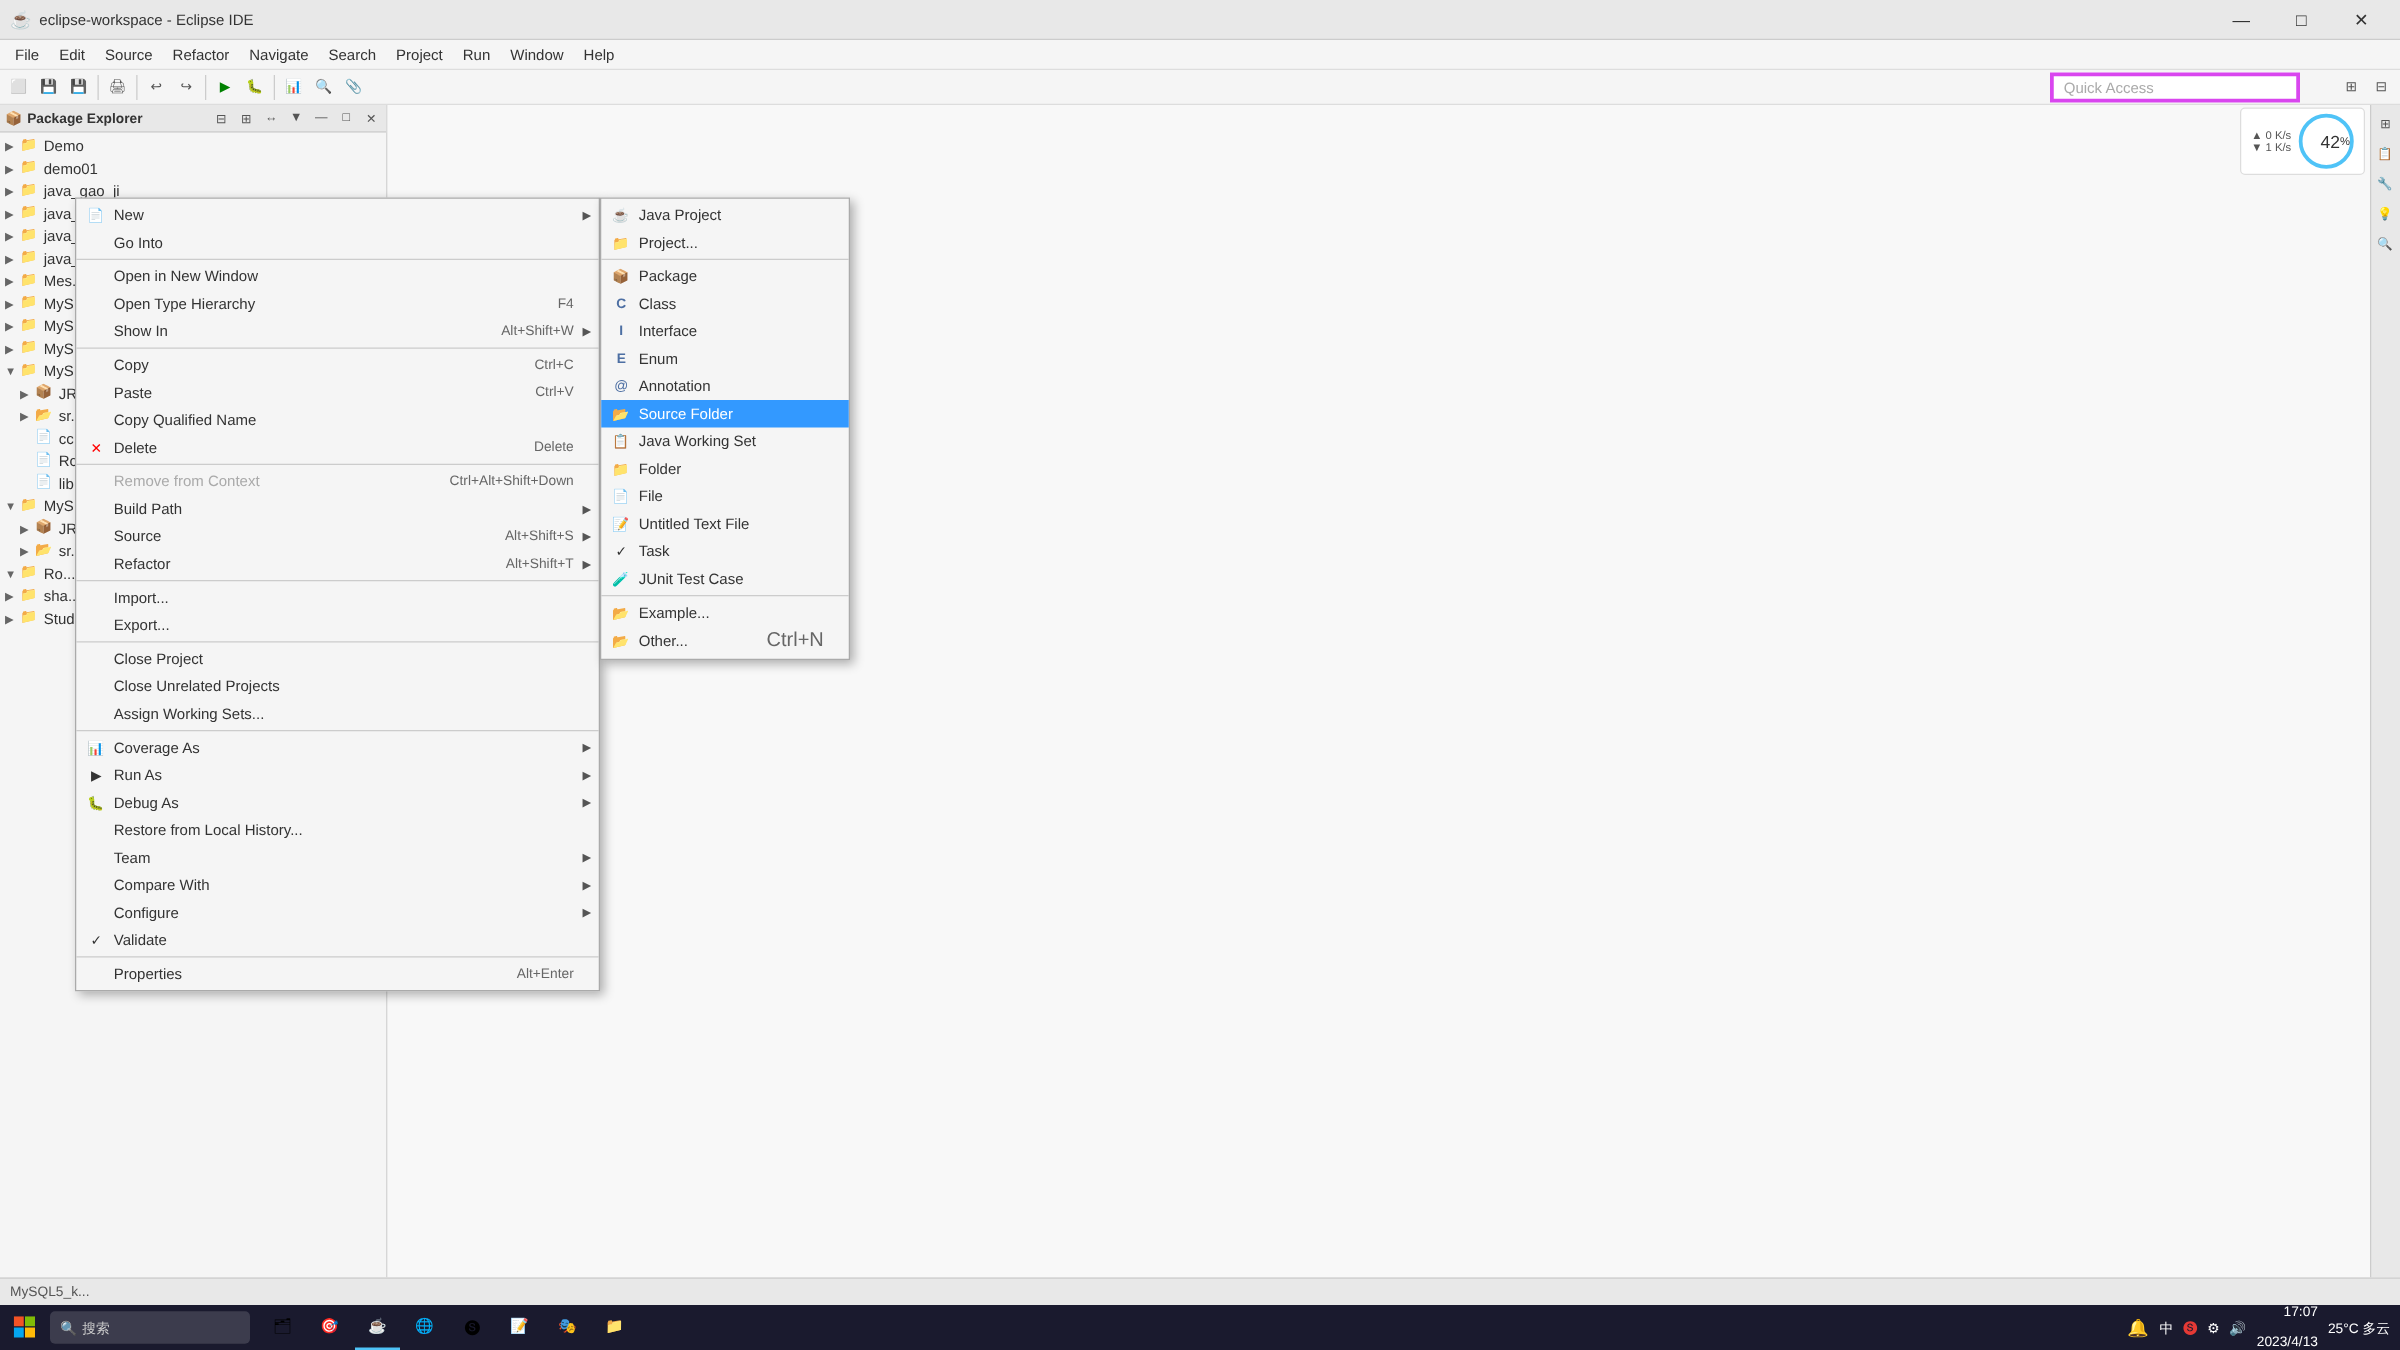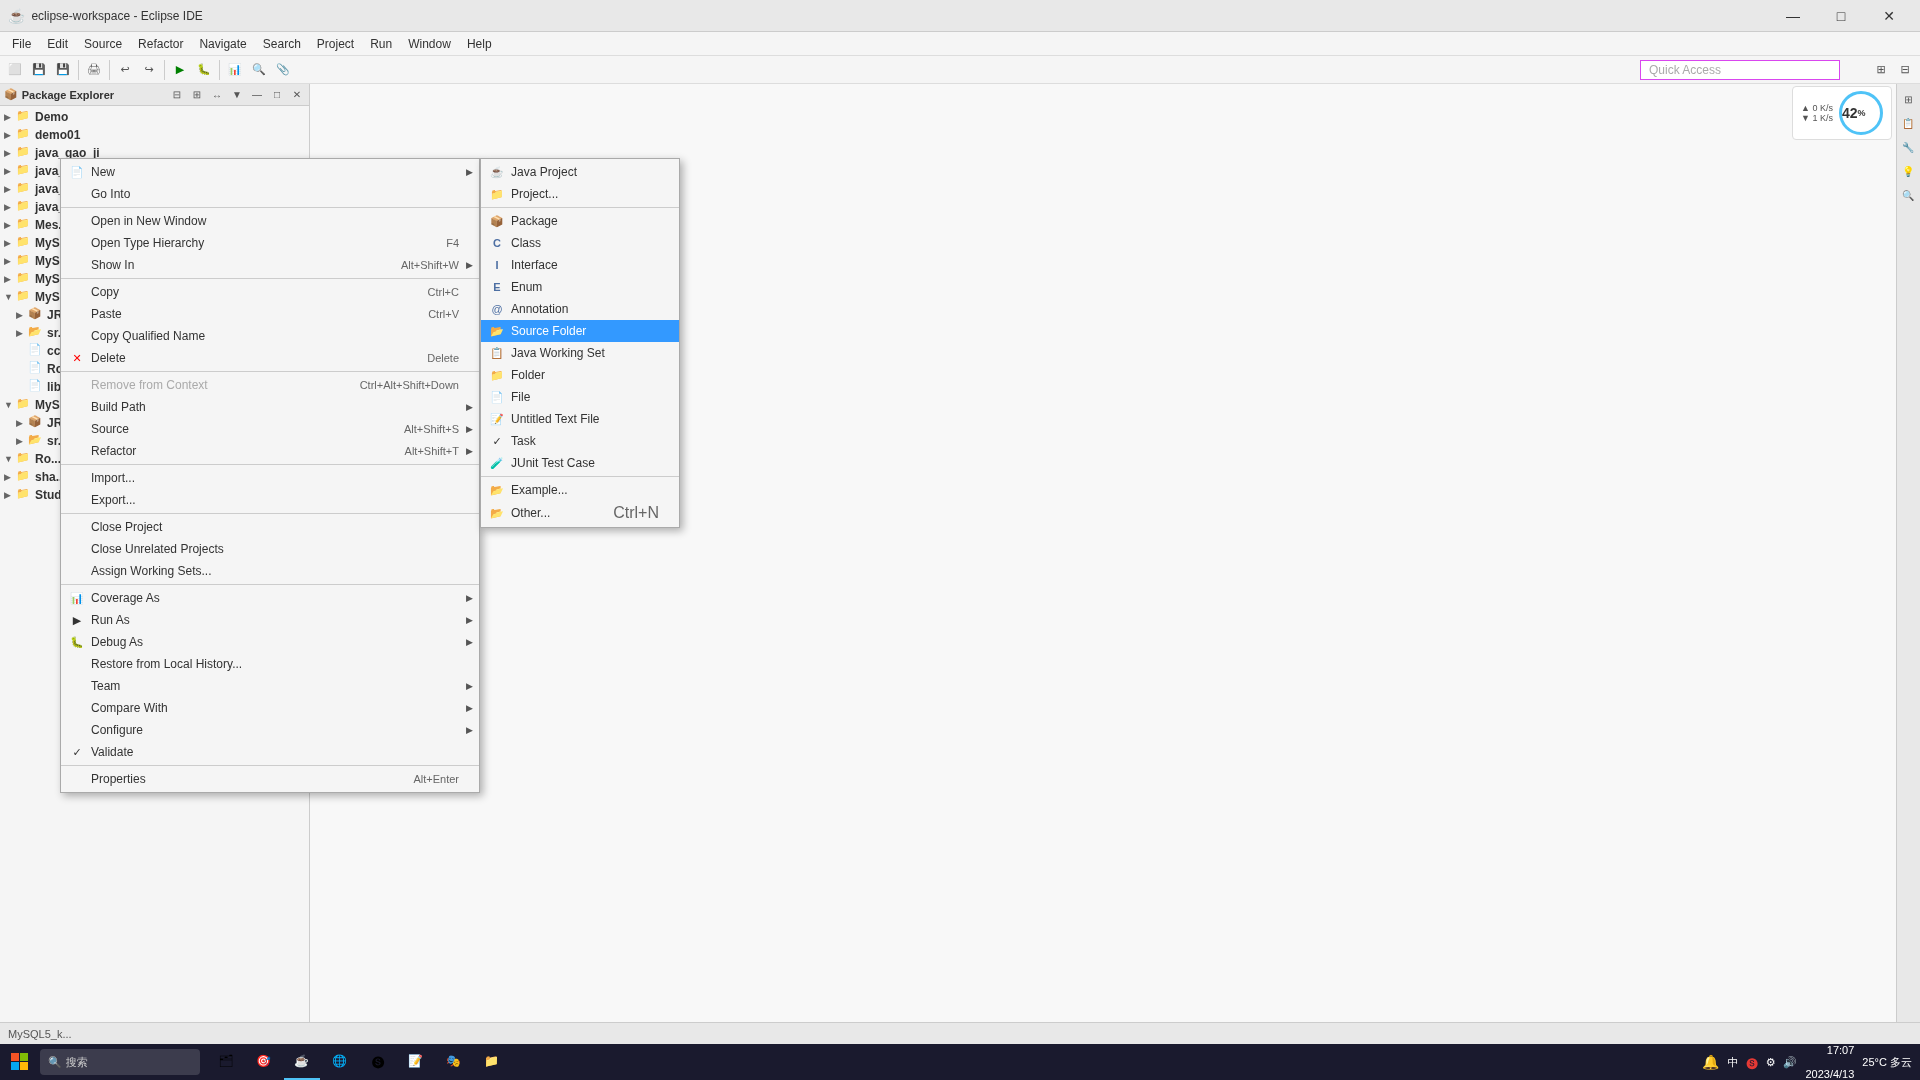--- a/index.html
+++ b/index.html
@@ -96,21 +96,21 @@
       height: 20px;
       background: #ccc;
       margin: 0 2px;
     }
     #quick-access {
       position: absolute;
       right: 80px;
       font-size: 12px;
       color: #666;
       background: white;
-      border: 1px solid #d946ef;
+      border: 3px solid #d946ef;
       padding: 2px 8px;
       width: 200px;
     }
     #toolbar-right-icons {
       position: absolute;
       right: 4px;
       display: flex;
       gap: 2px;
     }
 
@@ -157,21 +157,21 @@
       display: flex;
       align-items: center;
       padding: 1px 4px;
       cursor: pointer;
       font-size: 12px;
       color: #333;
       height: 18px;
     }
     .tree-arrow { width: 12px; font-size: 9px; color: #666; }
     .tree-icon { width: 16px; height: 16px; margin-right: 3px; font-size: 11px; }
-    .tree-label { font-size: 12px; font-weight: bold; }
+    .tree-label { font-size: 12px; }
     .indent-1 { padding-left: 16px; }
 
     
     #right-panel {
       flex: 1;
       background: #f8f8f8;
     }
 
     
     #context-menu {
@@ -362,23 +362,23 @@
       font-size: 10px;
       color: #555;
     }
     #network-circle {
       width: 44px;
       height: 44px;
       border-radius: 50%;
       border: 3px solid #4fc3f7;
       display: flex;
       align-items: center;
-      justify-content: flex-start;
+      justify-content: flex-end;
       font-size: 14px;
-      font-weight: bold;
+      font-weight: normal;
       color: #333;
     }
   </style>
 </head>
 <body>
 
 <div id="title-bar">
   <div id="title-bar-left">
     <span style="font-size:14px;">☕</span>
     <span id="title-bar-text">eclipse-workspace - Eclipse IDE</span>

